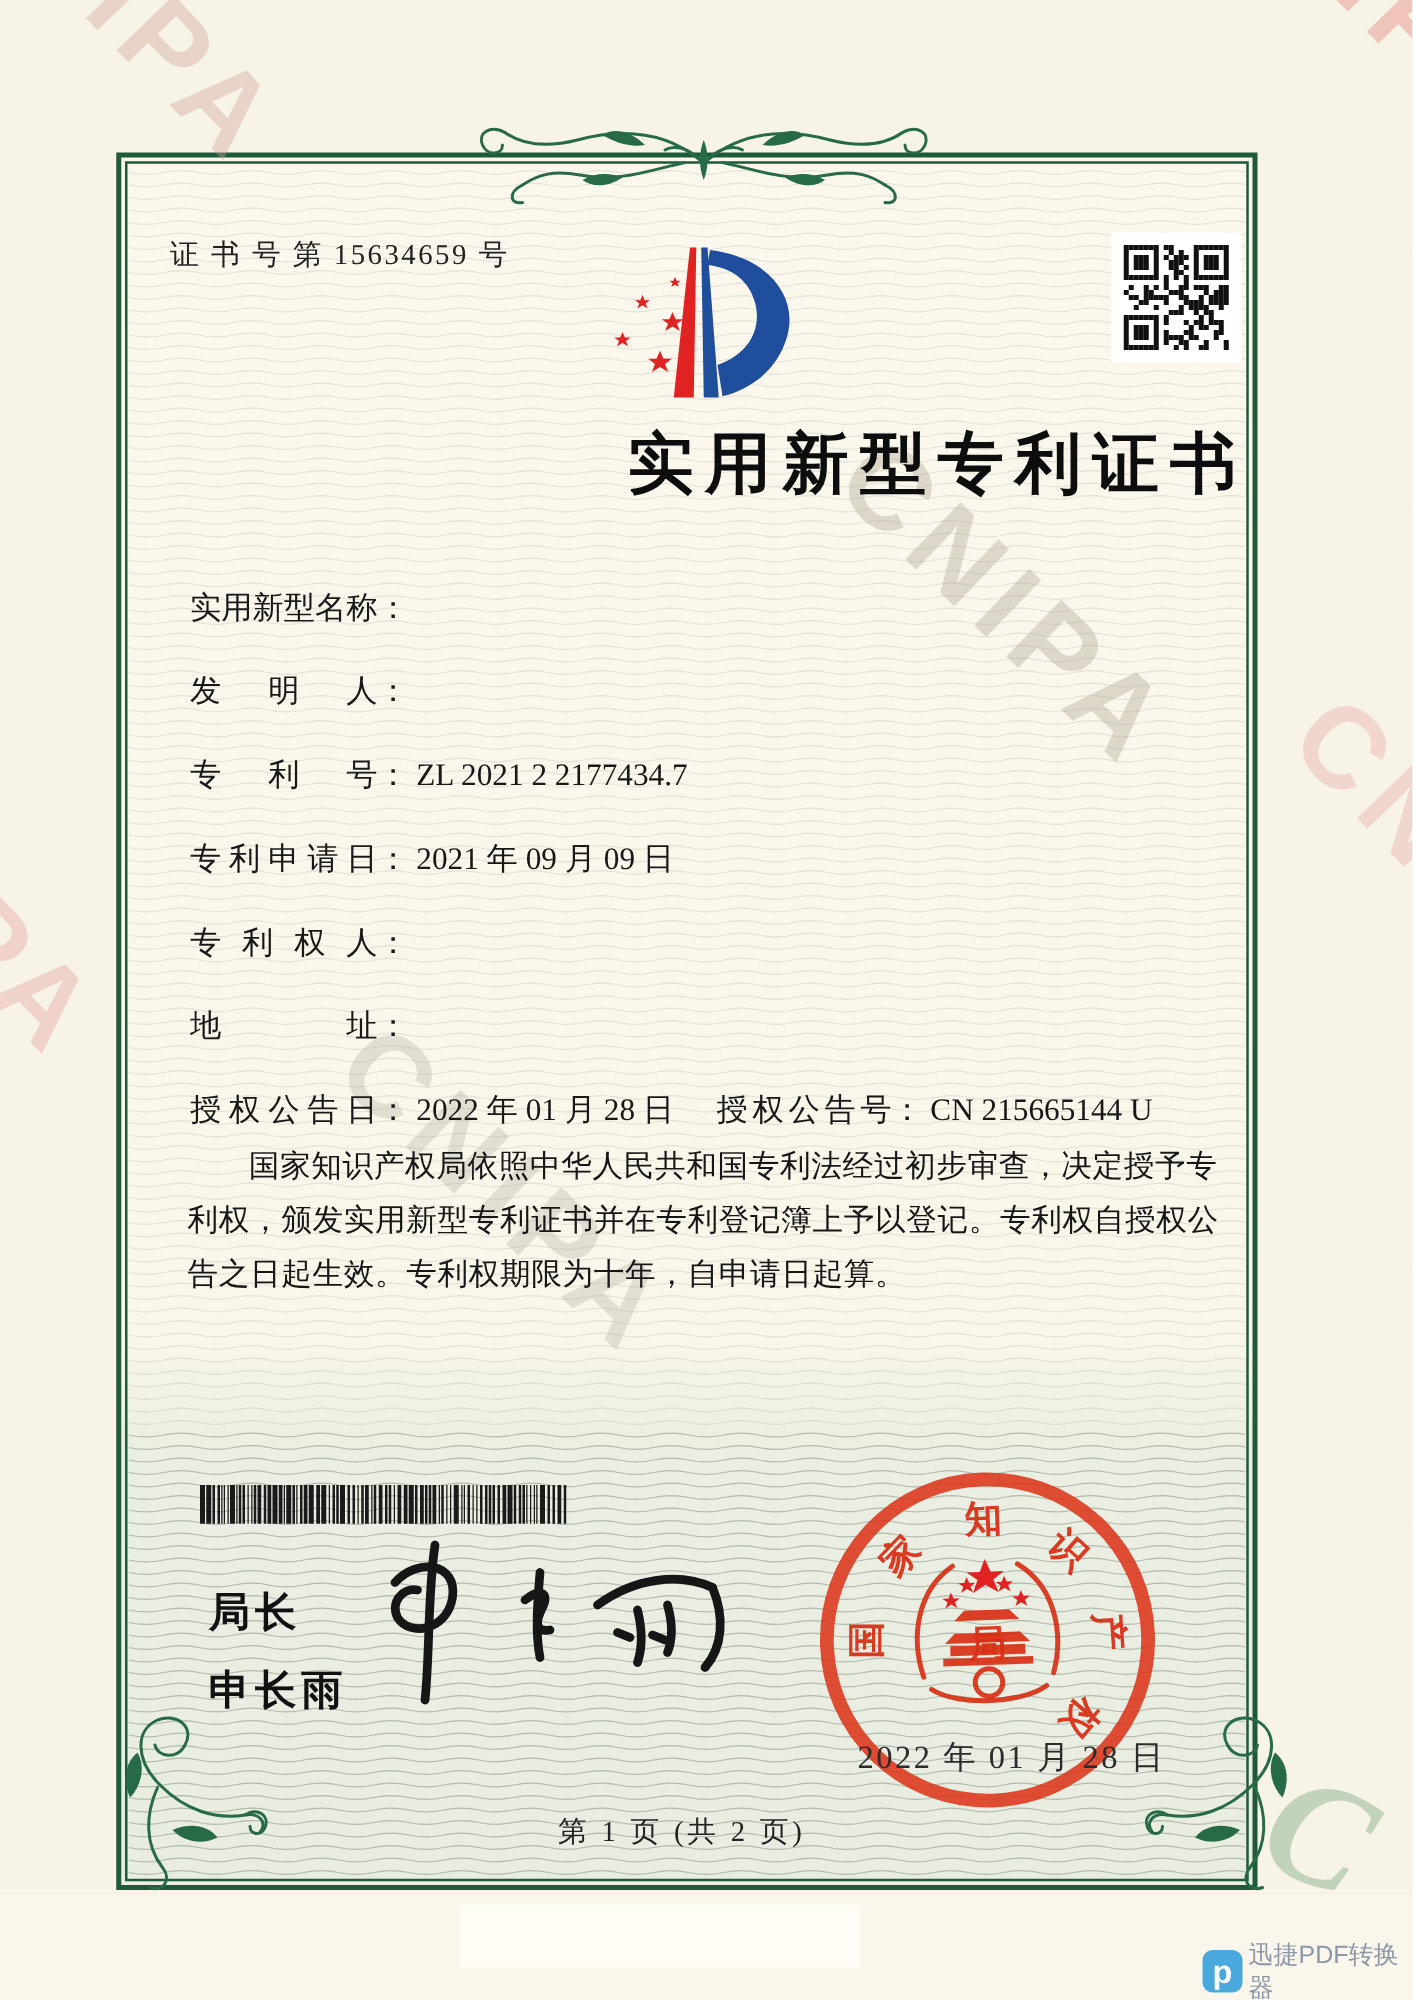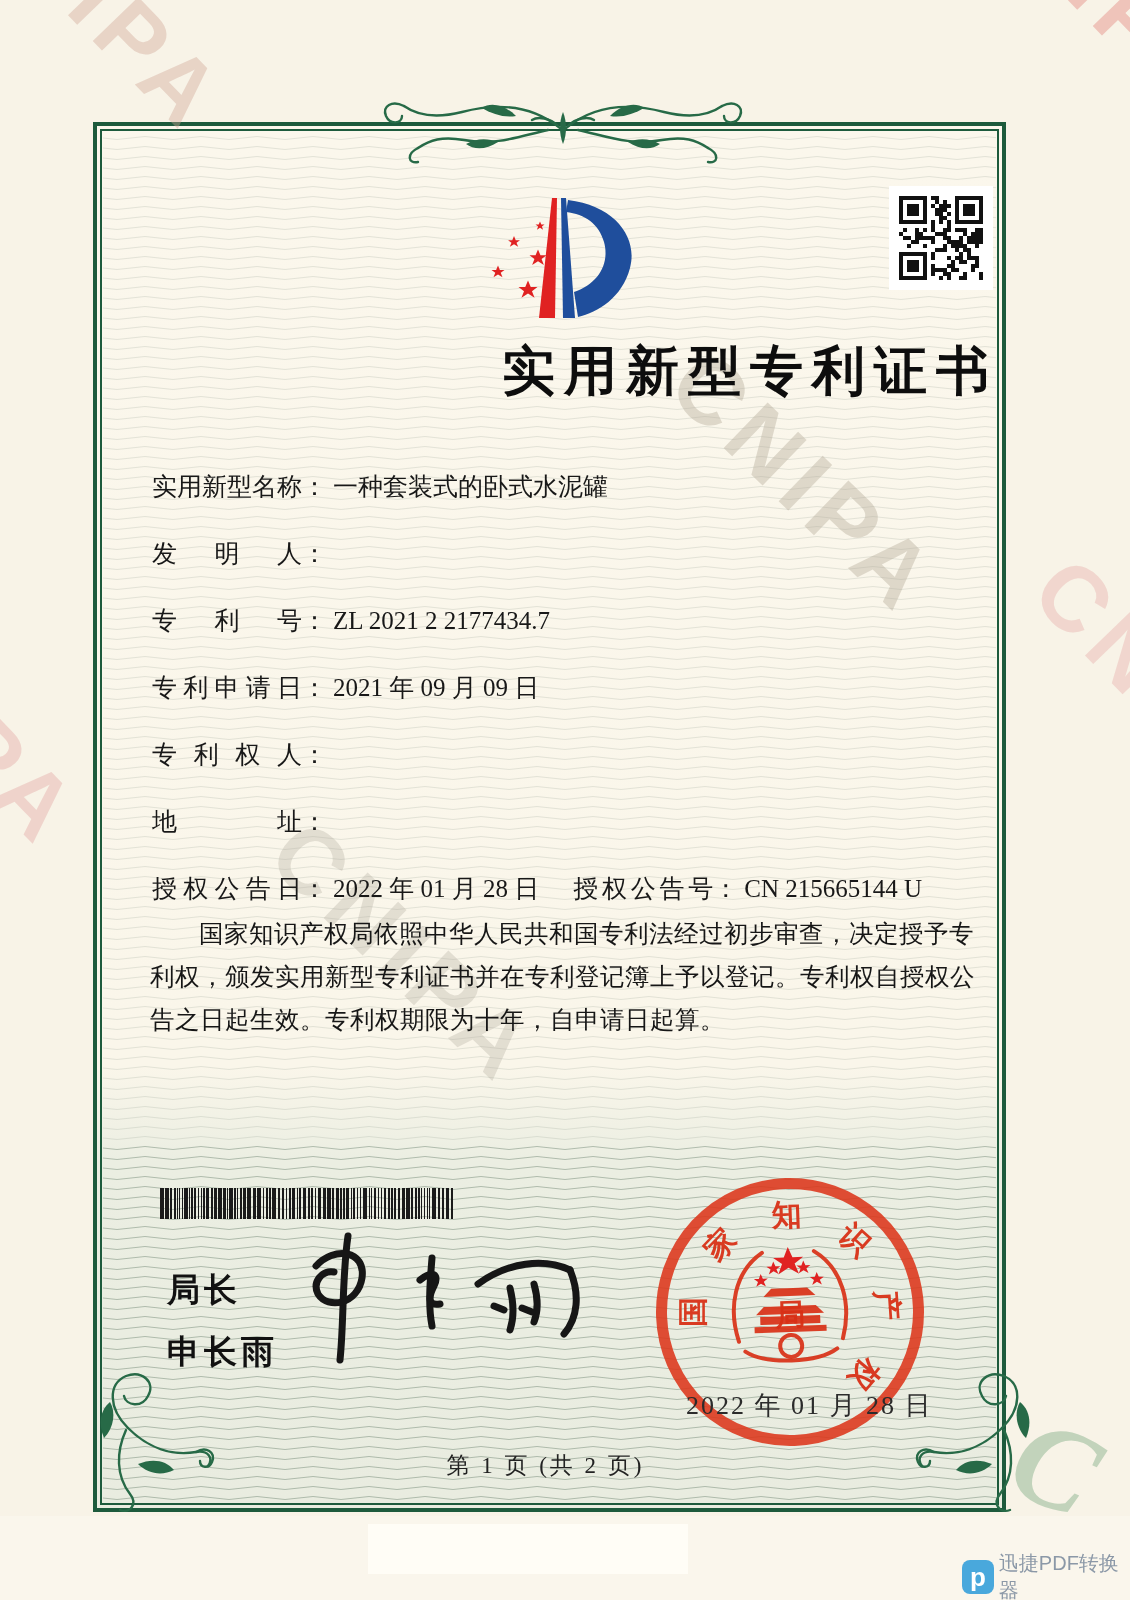--- a/index.html
+++ b/index.html
@@ -270,20 +270,21 @@
     <path class="grn" d="M60,60 C40,40 40,16 58,8 C74,2 88,14 80,28 C74,40 58,38 56,28"></path>
     <path class="grn" d="M60,60 C80,80 104,88 128,84 C140,82 146,90 140,98"></path>
     <path class="grn" d="M58,62 C48,84 48,108 62,126 C70,136 62,146 52,142"></path>
     <path class="grnf" d="M70,96 C84,90 98,92 106,102 C94,108 80,106 70,96 Z"></path>
     <path class="grnf" d="M36,70 C30,56 32,42 42,34 C48,44 46,60 36,70 Z"></path>
     <path class="grn" d="M128,84 C138,78 148,84 144,94 C141,101 132,100 132,93"></path>
   </svg>
 
   <div class="content">
 
+    <div class="cert-no">证 书 号 第 15634659 号</div>
 
     <svg class="logo" width="210" height="148" viewBox="0 0 210 148">
       <defs>
         <polygon id="st" points="0,-10 2.9,-3.1 10,-3.1 4.2,1.2 6.9,8.1 0,3.8 -6.9,8.1 -4.2,1.2 -10,-3.1 -2.9,-3.1" fill="#e02222"></polygon>
       </defs>
       <use href="#st" transform="translate(88,40) scale(.45)"></use>
       <use href="#st" transform="translate(62,56) scale(.6)"></use>
       <use href="#st" transform="translate(86,72) scale(.85)"></use>
       <use href="#st" transform="translate(46,86) scale(.65)"></use>
       <use href="#st" transform="translate(76,104) scale(.95)"></use>
@@ -737,21 +738,20 @@
           <i class="d"></i>
         </div>
     </div>
 
     <div class="title">实用新型专利证书</div>
 
     <div class="fields">
       <div class="frow">
         <span class="flbl">实用新型名称</span>
           <span class="fcolon">：</span>
-        <span class="fval">一种套装式的卧式水泥罐</span>
       </div>
       <div class="frow">
         <span class="flbl">发明人</span>
           <span class="fcolon">：</span>
       </div>
       <div class="frow">
         <span class="flbl">专利号</span>
           <span class="fcolon">：</span>
         <span class="fval">ZL 2021 2 2177434.7</span>
       </div>

